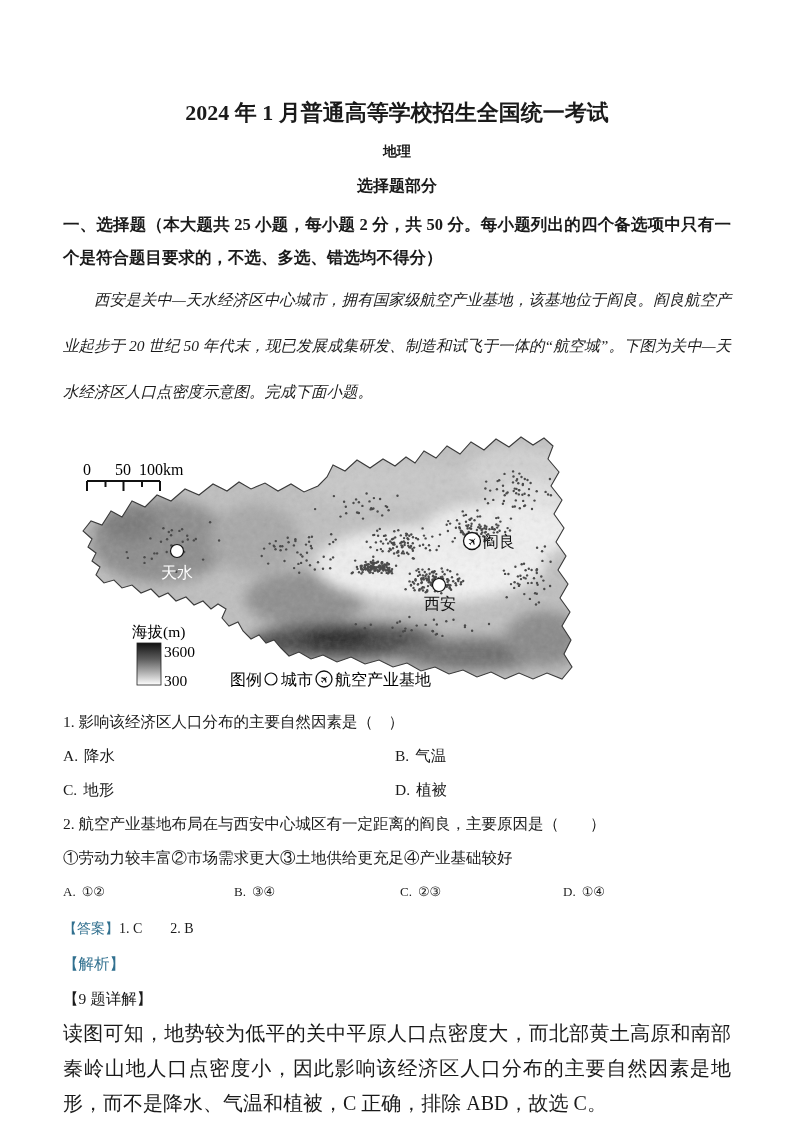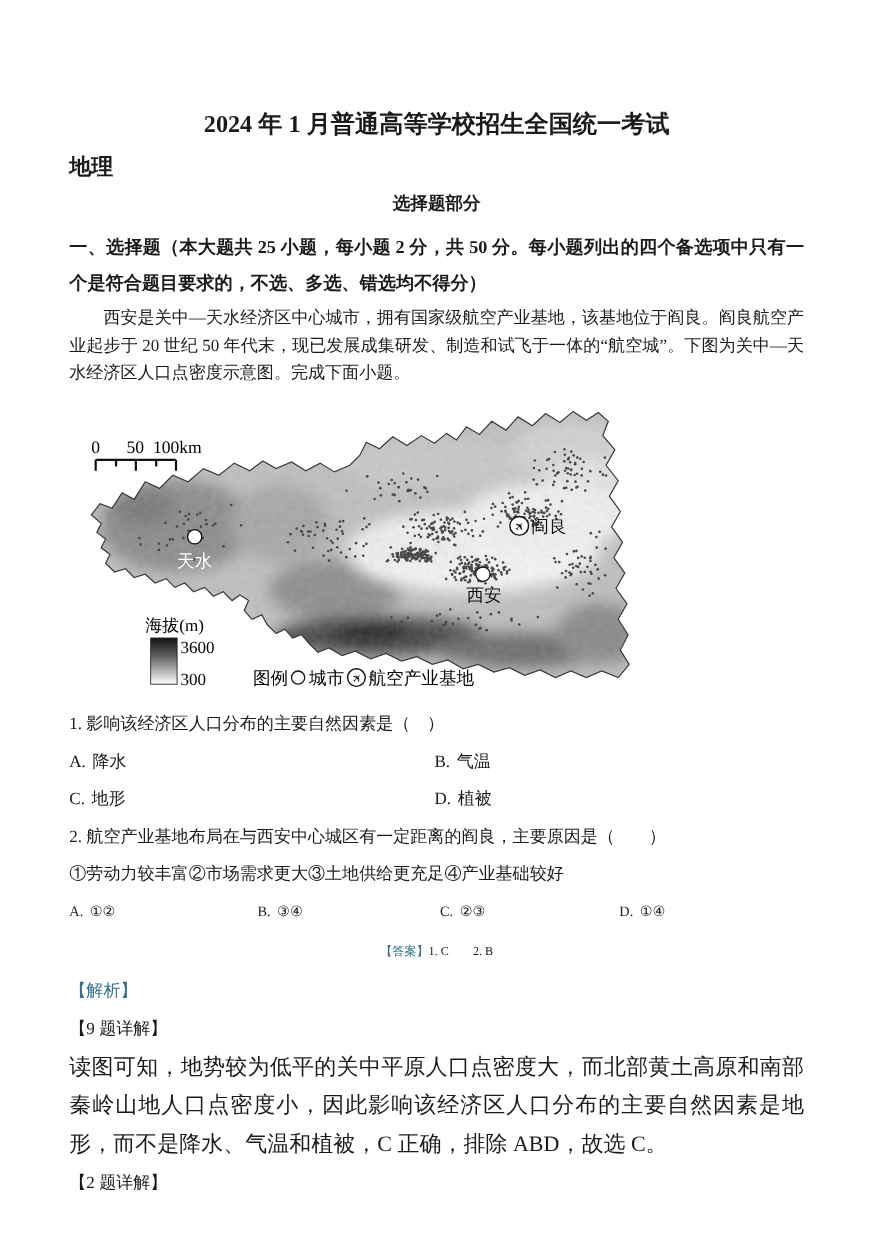--- a/index.html
+++ b/index.html
@@ -6,36 +6,36 @@
   html,body{margin:0;padding:0;background:#ffffff;}
   body{
     width:793px;height:1122px;
     font-family:"Liberation Serif","DejaVu Serif",serif;
     color:var(--ink);
     overflow:hidden;
   }
   .content{padding:98px 62px 0 63px;}
 
   .title{font-size:22px;font-weight:bold;text-align:center;margin:0 0 10px;line-height:30px;}
-  .subject{font-size:20px;font-weight:bold;text-align:left;margin:0 0 8px;line-height:28px;}
+  .subject{font-size:14px;font-weight:bold;text-align:center;margin:0 0 8px;line-height:28px;}
   .section{font-size:16px;font-weight:bold;text-align:center;margin:0 0 10px;line-height:24px;}
 
   .instructions{font-size:16.5px;font-weight:bold;line-height:33px;margin:0;text-align:justify;font-family:Liberation Serif, serif;}
-  .passage{font-size:15.5px;line-height:25px;margin:3px 0 0;text-indent:2em;text-align:justify;}
+  .passage{font-size:15.5px;font-style:italic;line-height:46px;margin:3px 0 0;text-indent:2em;text-align:justify;}
 
   .map-wrap{position:relative;margin:14px 0 4px 12px;height:272px;}
   .map-wrap svg{display:block;}
   .map-svg text{font-family:"Liberation Serif","DejaVu Serif",serif;}
 
   .q{font-size:15.5px;line-height:34px;margin:0;}
   .opts2{display:grid;grid-template-columns:332px 1fr;font-size:15.5px;line-height:34px;}
   .opts4{display:grid;grid-template-columns:171px 166px 163px 1fr;font-size:13px;line-height:34px;}
   .opt .k{margin-right:6px;}
 
-  .ans-line{font-size:11px;line-height:35px;margin:2px 0 0;text-align:center;}
+  .ans-line{font-size:14px;line-height:35px;margin:2px 0 0;}
   .marker{color:var(--accent);}
   .analysis-line{font-size:15.5px;line-height:35px;margin:0;}
   .detail-head{font-size:15.5px;line-height:35px;margin:0;}
   .detail-text{font-size:20px;line-height:35px;margin:0;text-align:justify;}
 </style>
 </head>
 <body>
 
 <div class="content">
 

